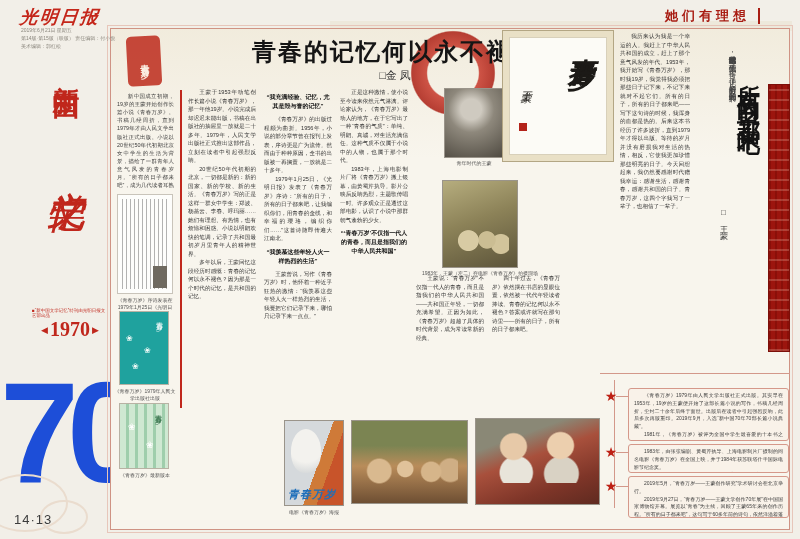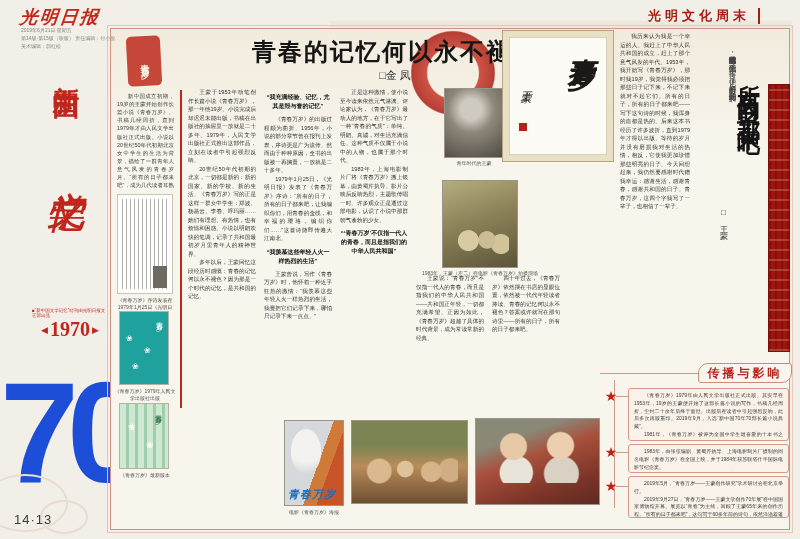--- a/index.html
+++ b/index.html
@@ -148,21 +148,21 @@
 
 <div id="page">
 
   <div class="abs masthead-logo">光明日报</div>
   <div class="abs masthead-lines">
     <div>2019年6月21日 星期五</div>
     <div>第14版·第15版（联版） 责任编辑：付小悦</div>
     <div>美术编辑：郭红松</div>
   </div>
   <div class="abs top-band"></div>
-  <div class="abs section-title">光明文化周末</div>
+  <div class="abs section-title">她们有理想</div>
 
   <div class="abs watermark-70">70</div>
   <div class="abs cloud1"></div>
   <div class="abs cloud2"></div>
   <div class="abs series-bold">新中国</div>
   <div class="abs series-script">文学记忆</div>
   <div class="abs series-note">■“新中国文学记忆”特刊由光明日报文艺部出品</div>
   <div class="abs series-year">
     <span class="arrow">◀</span>
     <span class="yr">1970</span>
@@ -239,23 +239,20 @@
 
   <div class="abs essay-body">
       <p>我历来认为我是一个幸运的人。我赶上了中华人民共和国的成立，赶上了那个意气风发的年代。1953年，我开始写《青春万岁》，那时我19岁，我觉得我必须把那些日子记下来，不记下来就对不起它们。所有的日子，所有的日子都来吧——写下这句诗的时候，我浑身的血都是热的。后来这本书经历了许多波折，直到1979年才得以出版。等待的岁月并没有磨损我对生活的热情，相反，它使我更加珍惜那些明亮的日子。今天回想起来，我仍然要感谢时代赠我幸运：感谢生活，感谢青春，感谢共和国的日子。青春万岁，这四个字我写了一辈子，也相信了一辈子。</p>
     </div>
   <div class="abs essay-kicker">感谢时代赠我幸运，我萌生了、写作了、记住了：所有的日子，共和国的日子——</div>
   <div class="abs essay-byline">□王 蒙</div>
   <div class="abs essay-title">所有的日子都来吧</div>
   <div class="abs band"></div>
 
   <div class="abs inf-line-h"></div>
-  <div class="abs inf-header">
-      <span>传播与影响</span>
-    </div>
   <div class="abs inf-line-v"></div>
   <div class="abs star s1">★</div>
   <div class="abs star s2">★</div>
   <div class="abs star s3">★</div>
   <div class="abs star-link l1"></div>
   <div class="abs star-link l2"></div>
   <div class="abs star-link l3"></div>
   <div class="abs inf-box b1">
       <div class="inf-p">《青春万岁》1979年由人民文学出版社正式出版。其实早在1953年，19岁的王蒙便开始了这部长篇小说的写作，书稿几经周折，尘封二十余年后终于面世。出版后在读者中引起强烈反响，此后多次再版重印。2019年9月，入选“新中国70年70部长篇小说典藏”。</div>
       <div class="inf-p">1981年，《青春万岁》被评为全国中学生最喜爱的十本书之一。</div>

